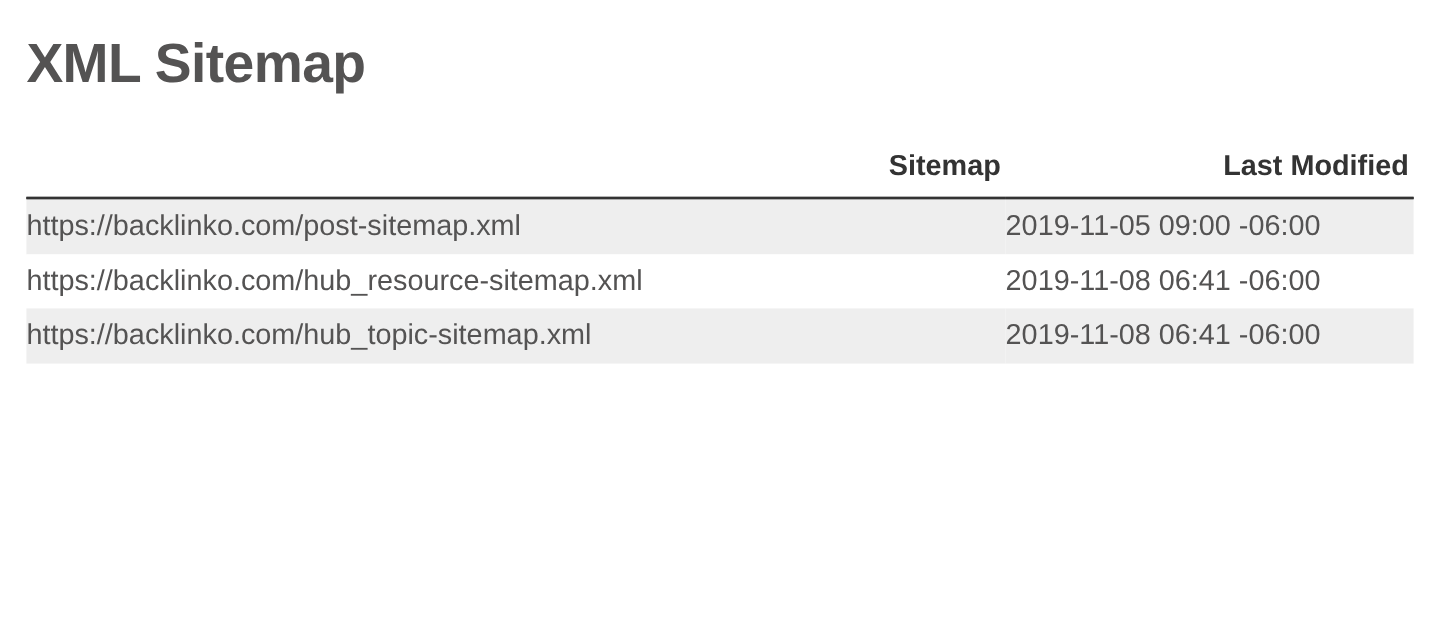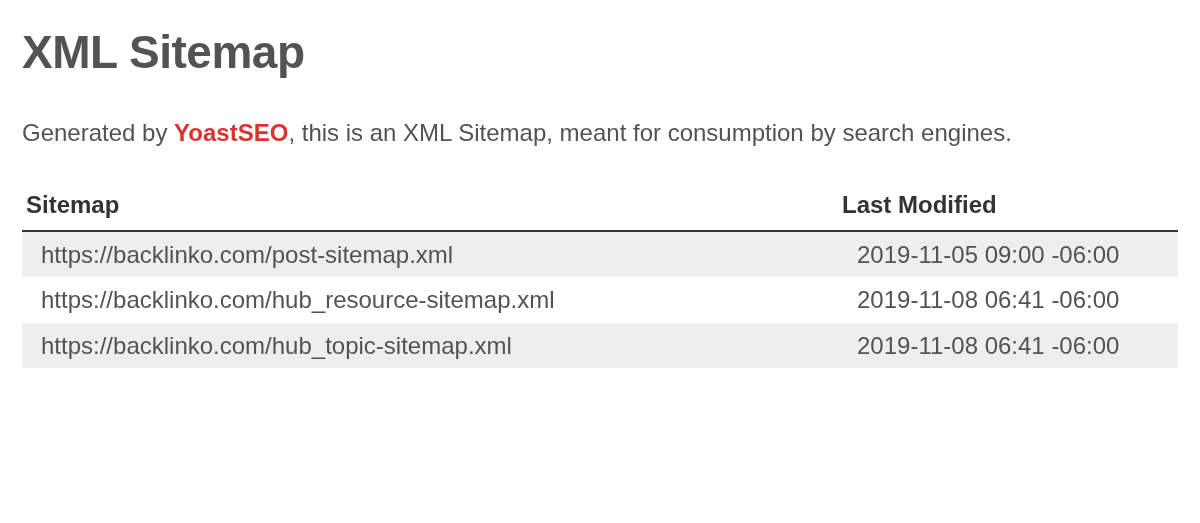--- a/index.html
+++ b/index.html
@@ -31,53 +31,50 @@
       text-decoration: none;
       font-weight: bold;
     }
     table {
       width: 100%;
       border-collapse: collapse;
       font-size: 24px;
       margin-top: 6px;
     }
     thead th {
-      text-align: left;
+      text-align: right;
       font-weight: bold;
       color: #333;
       padding: 6px 4px 8px 4px;
       border-bottom: 2px solid #333;
     }
     thead th.col-modified {
       width: 340px;
     }
     tbody td {
-      padding: 6px 19px;
+      padding: 6px 0;
       color: #545353;
     }
     tbody tr:nth-child(odd) {
       background: #eeeeee;
     }
     tbody tr:nth-child(even) {
       background: #ffffff;
     }
     tbody td a {
       color: #545353;
       text-decoration: none;
     }
   </style>
 </head>
 <body>
 
 <h1>XML Sitemap</h1>
 
 <div class="intro">
-  <p>
-    <span>Generated by </span><a href="#">YoastSEO</a><span>, this is an XML Sitemap, meant for consumption by search engines.</span>
-  </p>
 </div>
 
 <table>
   <thead>
     <tr>
       <th>Sitemap</th>
       <th class="col-modified">Last Modified</th>
     </tr>
   </thead>
   <tbody>

